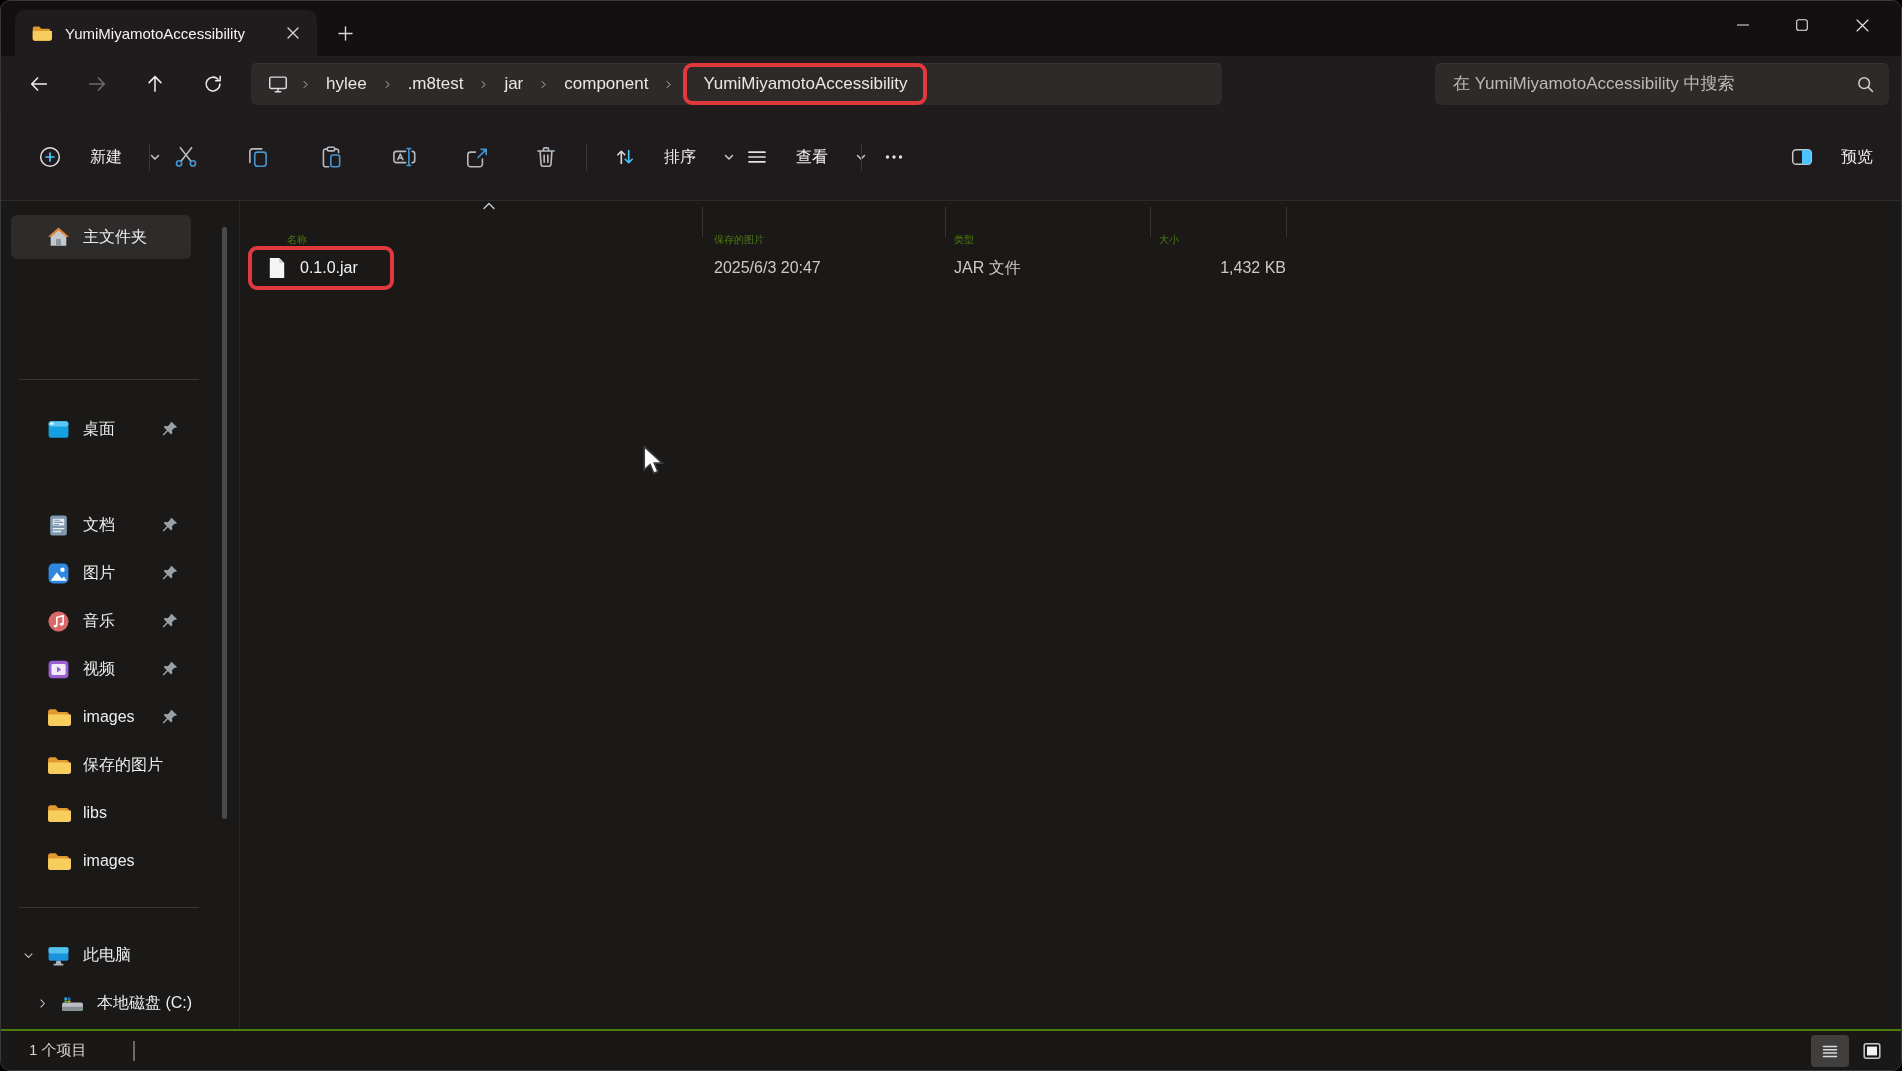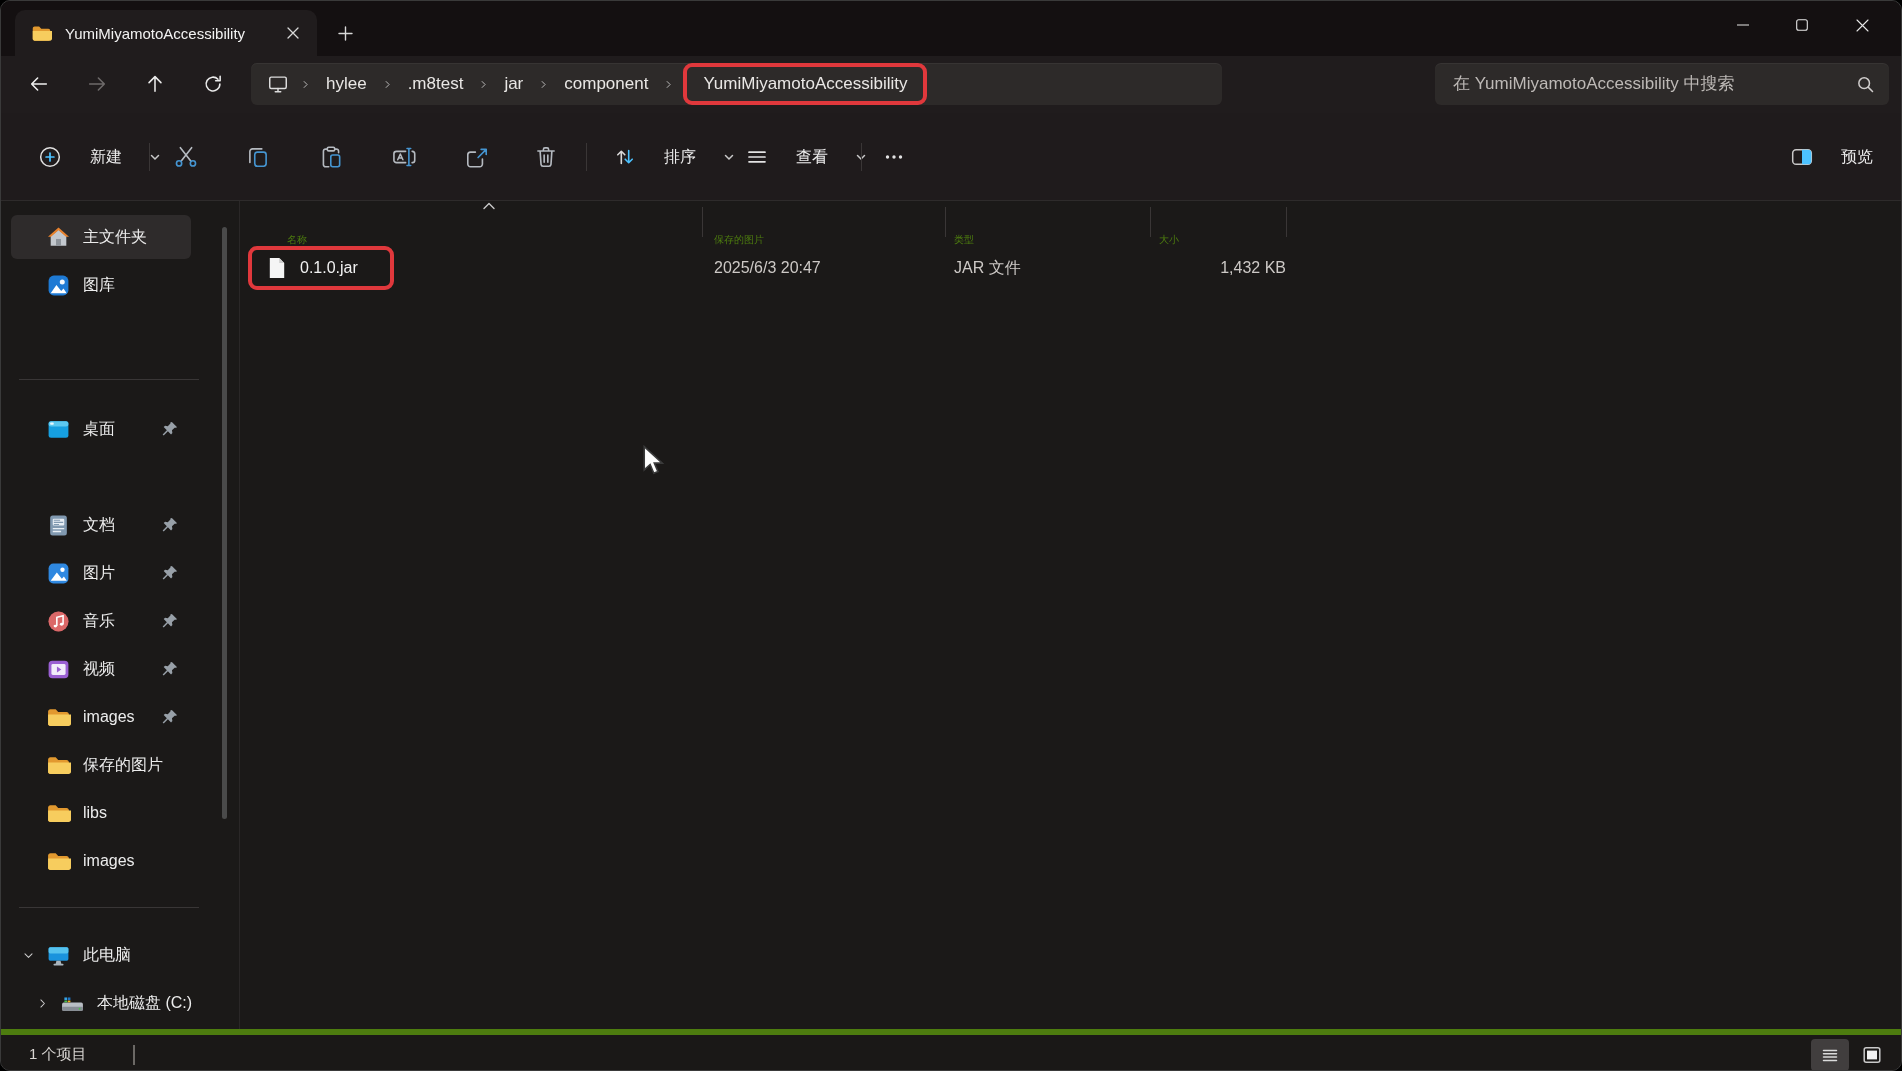--- a/index.html
+++ b/index.html
@@ -45,21 +45,21 @@
   .colhead{position:absolute;top:8px;font-size:10px;color:#4d7c0f;white-space:nowrap;padding:4px 6px;margin-top:20px;}
   .coltick{position:absolute;top:6px;width:1px;height:30px;background:#3a3636;}
   .sortind{position:absolute;top:0px;left:242px;}
   .frow{position:absolute;left:0;top:44px;right:620px;height:46px;display:flex;align-items:center;}
   .fanno{position:absolute;left:8px;top:1px;width:146px;height:44px;border:4px solid #e0383c;border-radius:9px;box-sizing:border-box;}
   .fname{position:absolute;left:60px;font-size:16px;color:#f2f2f2;white-space:nowrap;}
   .ficon{position:absolute;left:28px;}
   .fcell{position:absolute;font-size:16px;color:#cdc9c6;white-space:nowrap;}
   .cursor{position:absolute;left:402px;top:244px;pointer-events:none;}
   
-  .statusbar{position:absolute;left:0;right:0;bottom:0;height:41px;background:#1a1817;border-top:6px solid #4d7c0f;box-sizing:border-box;}
+  .statusbar{position:absolute;left:0;right:0;bottom:0;height:41px;background:#1a1817;border-top:2px solid #4d7c0f;box-sizing:border-box;}
   .statustext{position:absolute;left:28px;top:10px;font-size:15px;color:#d8d5d2;}
   .statusdiv{position:absolute;left:132px;top:10px;width:2px;height:20px;background:#6b6865;}
   .viewbtn{position:absolute;top:4px;width:38px;height:32px;border-radius:4px;display:flex;align-items:center;justify-content:center;}
   .viewbtn.active{background:#413e3e;}
 </style>
 </head>
 <body>
 
 <div class="win">
 
@@ -303,31 +303,20 @@
       <span class="sicon">
         <svg width="25" height="25" viewBox="0 0 24 24">
             <path d="M4.5 10.8V20h15v-9.2L12 4.6z" fill="#c3c8ce"></path>
             <path d="M12 2.4 1.9 11.2h2.9L12 5l7.2 6.2h2.9z" fill="#e8822d"></path>
             <rect x="9.6" y="13.4" width="4.8" height="6.6" fill="#8e949b"></rect>
           </svg>
       </span>
       <span class="slabel">主文件夹</span>
     </div>
 
-    <div class="srow" style="top:62px">
-      <span class="schev"></span>
-      <span class="sicon">
-        <svg width="25" height="25" viewBox="0 0 24 24">
-            <rect x="2.5" y="2.5" width="19" height="19" rx="5" fill="#1e7ad4"></rect>
-            <circle cx="15.6" cy="8.6" r="2.4" fill="#fff" opacity=".95"></circle>
-            <path d="M4.5 19.5 10 11.6l4.6 5.6 2.2-2.3 3 4.6z" fill="#fff"></path>
-          </svg>
-      </span>
-      <span class="slabel">图库</span>
-    </div>
 
 
     <div class="ssep" style="top:178px"></div>
 
     <div class="srow" style="top:206px">
       <span class="schev"></span>
       <span class="sicon">
         <svg width="25" height="25" viewBox="0 0 24 24">
             <rect x="2.5" y="4" width="19" height="16" rx="2.4" fill="#169fe0"></rect>
             <rect x="2.5" y="4" width="19" height="5" rx="2.4" fill="#5cc8f0"></rect>

